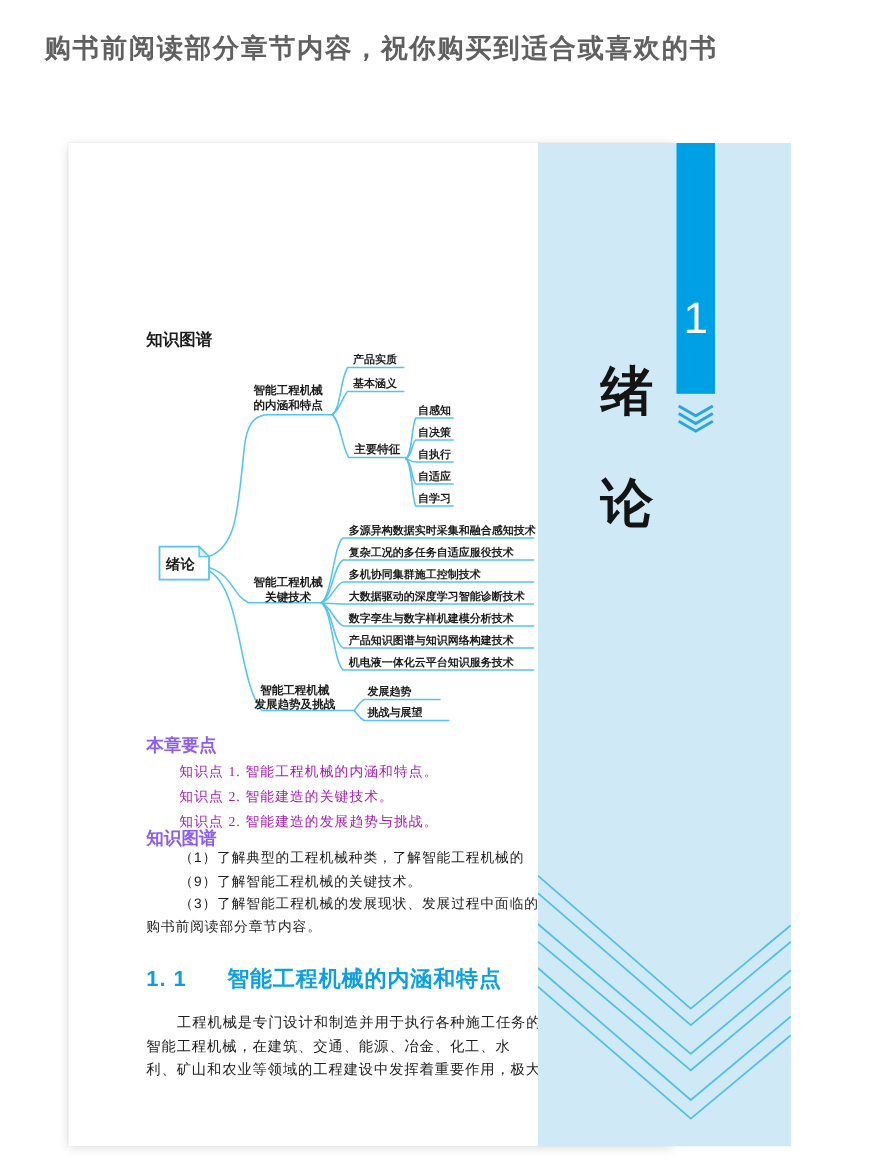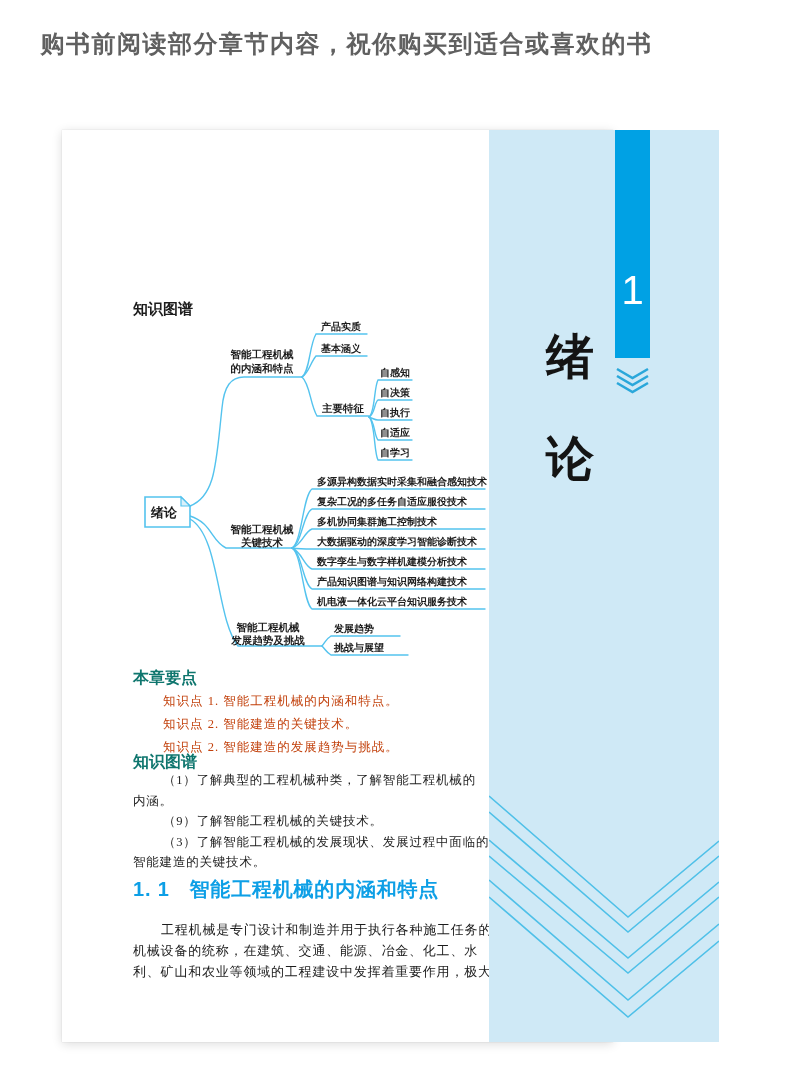--- a/index.html
+++ b/index.html
@@ -13,32 +13,32 @@
   .mindmap{position:absolute;left:58px;top:160px;width:370px;height:380px;}
   .mindmap path,.mindmap line{fill:none;stroke:#54c3ee;stroke-width:1.4;stroke-linecap:round;}
   .mindmap .rootbox{fill:#ffffff;stroke:#54c3ee;stroke-width:1.6;}
   .mindmap .fold{fill:#d9f1fb;stroke:#54c3ee;stroke-width:1.2;}
   .mindmap text{fill:#1c1c1c;font-family:"Liberation Serif",serif;font-weight:bold;}
   .map-title{font-size:15px;font-family:"Liberation Sans",sans-serif !important;}
   .nodetxt{font-size:10.5px;}
   .leaftxt{font-size:10px;}
   .roottxt{font-size:13px;}
   
-  .sec-title{position:absolute;left:71px;font-size:16px;font-weight:bold;color:#0f766e;
+  .sec-title{position:absolute;left:71px;font-size:16px;font-weight:bold;color:#8b5cf6;
     font-family:Liberation Sans, sans-serif;}
   .kp-list{position:absolute;left:101px;top:560px;font-family:"Liberation Serif",serif;
-    font-size:12.5px;color:#c2410c;letter-spacing:1px;}
+    font-size:12.5px;color:#a21caf;letter-spacing:1px;}
   .kp-list div{height:23px;line-height:23px;}
-  .obj-list{position:absolute;left:71px;top:640px;width:360px;font-family:Liberation Serif, serif;
+  .obj-list{position:absolute;left:71px;top:640px;width:360px;font-family:Liberation Sans, sans-serif;
     font-size:12.5px;color:#1c1c1c;letter-spacing:0.8px;}
   .obj-list div{height:20.5px;line-height:20.5px;}
   .obj-list div.ind{padding-left:30px;}
   .h11{position:absolute;left:71px;top:746px;font-size:20px;font-weight:bold;color:#0d9fe6;
     font-family:"Liberation Sans",sans-serif;letter-spacing:0.8px;}
-  .h11 .num{margin-right:20px;}
+  .h11 .num{margin-right:37px;}
   .bodytxt{position:absolute;left:71px;top:789px;width:350px;font-family:Liberation Sans, sans-serif;
     font-size:13px;color:#1c1c1c;letter-spacing:0.8px;}
   .bodytxt div{height:21px;line-height:21px;white-space:nowrap;}
   .bodytxt div.ind{padding-left:28px;}
   
   .sidebar{position:absolute;left:427px;top:0;width:230px;height:912px;background:#cfe9f6;}
   .chapter-bar{position:absolute;left:126px;top:0;width:35px;height:228px;background:#00a1e4;
     display:flex;flex-direction:column;justify-content:flex-end;align-items:center;}
   .chapter-num{color:#ffffff;font-size:40px;font-weight:500;line-height:1;padding-bottom:48px;
     font-family:"Liberation Sans",sans-serif;}
@@ -123,32 +123,31 @@
   <div class="sec-title" style="top:538px">本章要点</div>
   <div class="kp-list">
     <div>知识点 1. 智能工程机械的内涵和特点。</div>
     <div>知识点 2. 智能建造的关键技术。</div>
     <div>知识点 2. 智能建造的发展趋势与挑战。</div>
   </div>
 
   <div class="sec-title" style="top:622px">知识图谱</div>
   <div class="obj-list">
     <div class="ind">（1）了解典型的工程机械种类，了解智能工程机械的</div>
-    <div>内涵。</div>
     <div class="ind">（9）了解智能工程机械的关键技术。</div>
     <div class="ind">（3）了解智能工程机械的发展现状、发展过程中面临的</div>
-    <div>智能建造的关键技术。</div>
+    <div>购书前阅读部分章节内容。</div>
   </div>
 
   <div class="h11">
     <span class="num">1. 1</span><span>智能工程机械的内涵和特点</span>
   </div>
   <div class="bodytxt">
     <div class="ind">工程机械是专门设计和制造并用于执行各种施工任务的</div>
-    <div>机械设备的统称，在建筑、交通、能源、冶金、化工、水</div>
+    <div>智能工程机械，在建筑、交通、能源、冶金、化工、水</div>
     <div>利、矿山和农业等领域的工程建设中发挥着重要作用，极大</div>
   </div>
 
   <div class="sidebar">
     <div class="chapter-bar">
       <div class="chapter-num">1</div>
     </div>
     <svg class="bar-chevron" width="35" height="30" viewBox="0 0 35 30">
       <polyline points="2,2 17.5,11 33,2"></polyline>
       <polyline points="2,9 17.5,18 33,9"></polyline>

